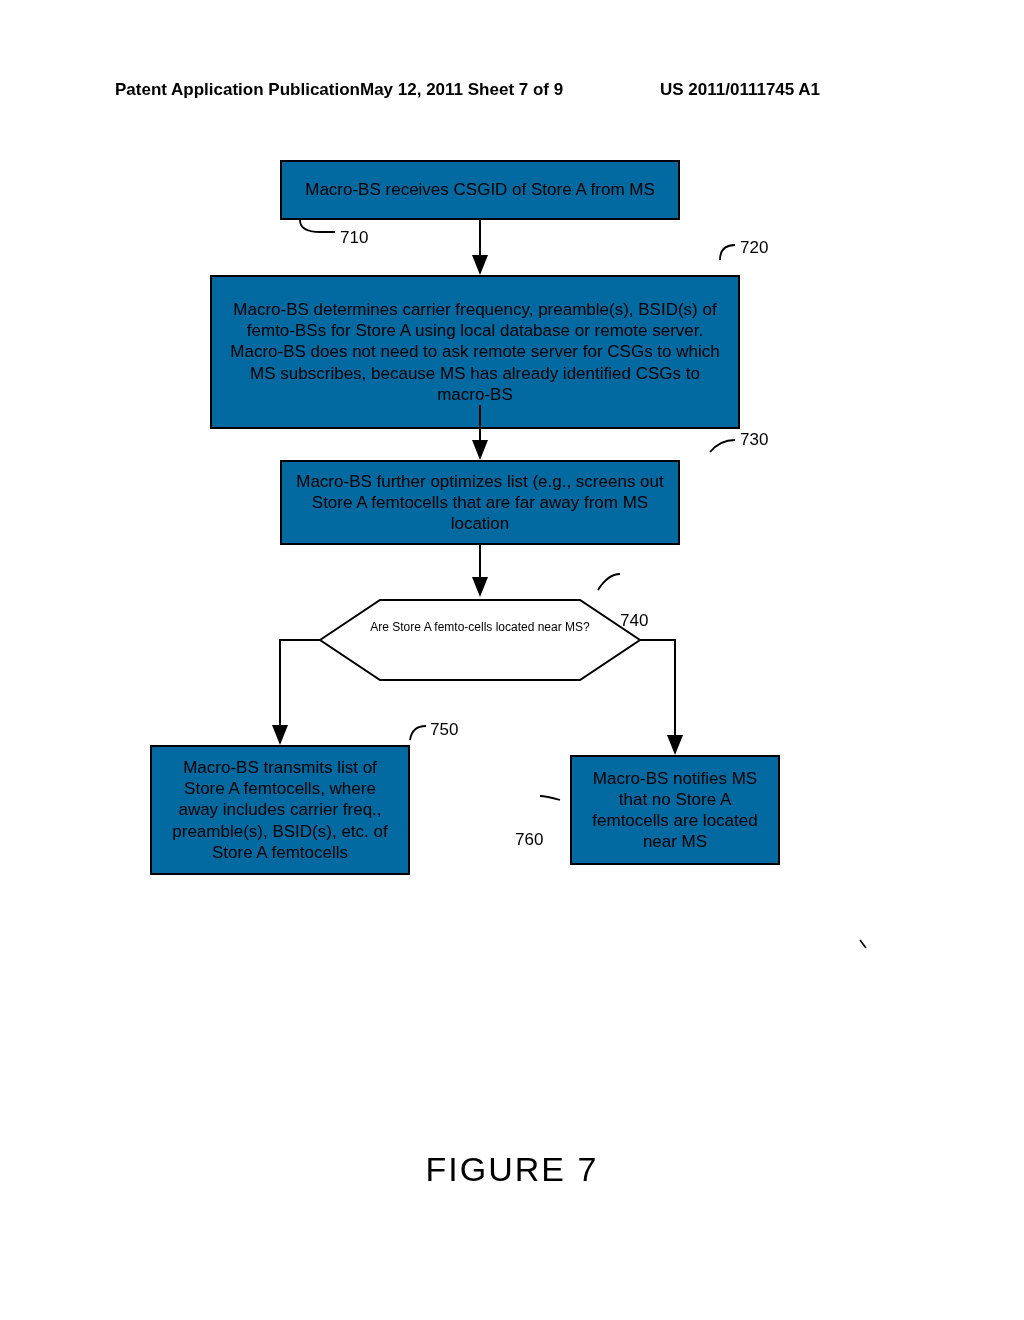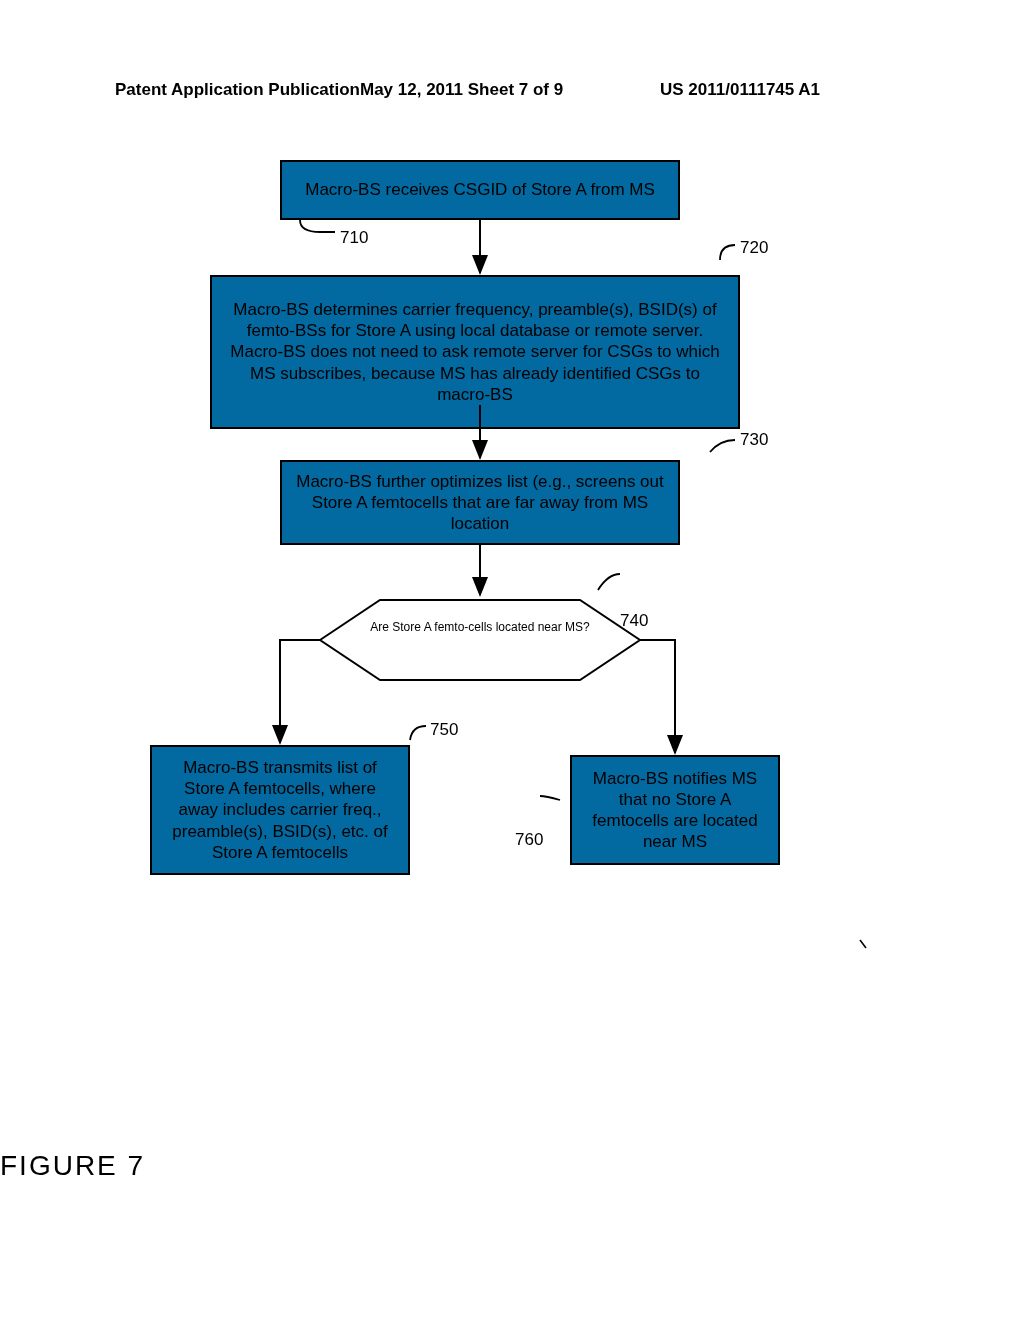--- a/index.html
+++ b/index.html
@@ -35,22 +35,22 @@
     line-height: 1.25;
   }
   .ref {
     position: absolute;
     font-size: 17px;
   }
   .fig-title {
     position: absolute;
     left: 0;
     width: 1024px;
-    text-align: left;
-    font-size: 28px;
+    text-align: center;
+    font-size: 34px;
     letter-spacing: 2px;
     top: 1150px;
   }
   
   svg.arrows {
     position: absolute;
     left: 0; top: 0;
     width: 1024px; height: 1320px;
     pointer-events: none;
   }

